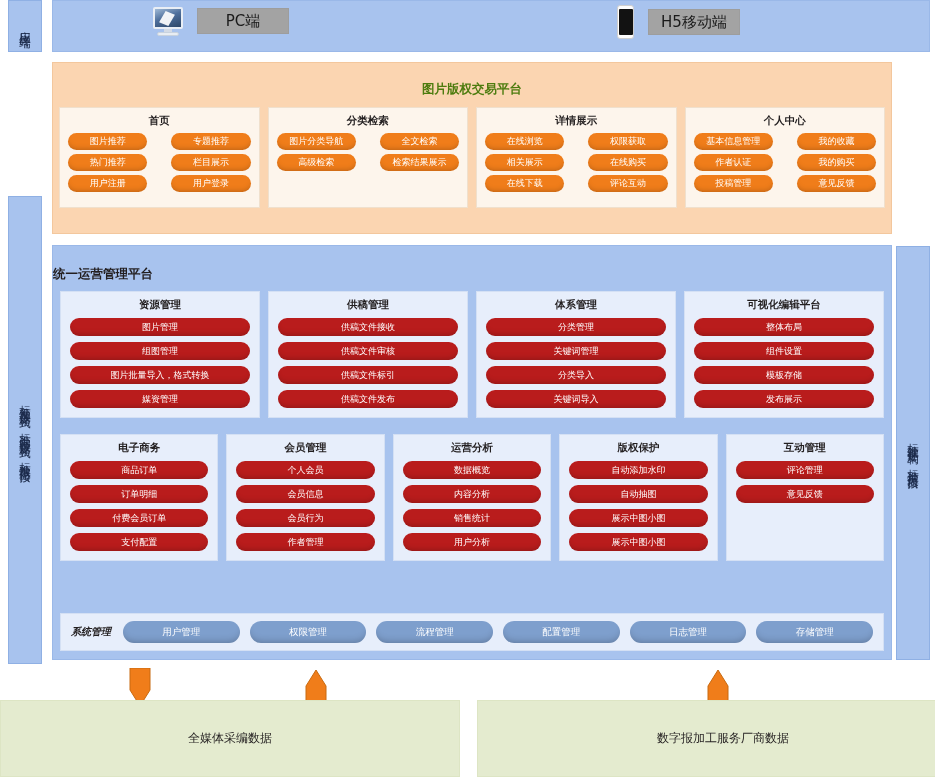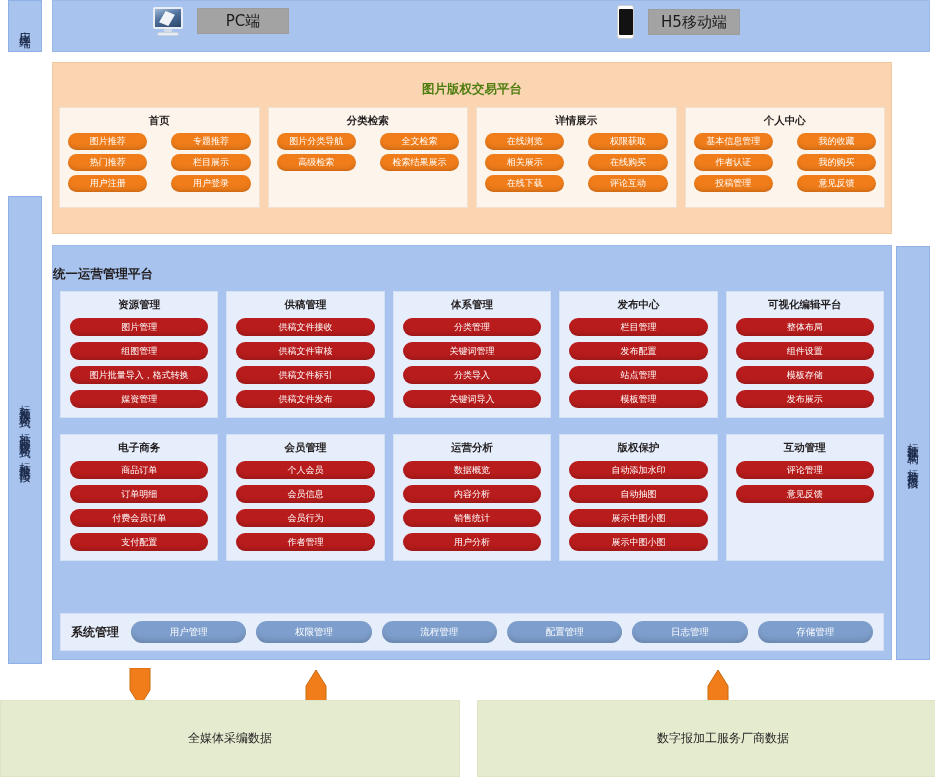--- a/index.html
+++ b/index.html
@@ -182,22 +182,22 @@
     position: absolute;
     left: 7px; bottom: 8px;
     width: 824px; height: 38px;
     background: #e7eefb;
     border: 1px solid #d4e0f4;
     display: flex; align-items: center;
     padding: 0 10px;
     gap: 10px;
   }
   #sys-label {
-    font-size: 12px; font-weight: bold; color: #231f20;
-    white-space: nowrap; padding-right: 2px;
+    font-size: 10px; font-weight: bold; color: #231f20;
+    white-space: nowrap; padding-right: 2px; font-style: italic;
   }
   .pill-sys {
     flex: 1 1 0;
     background: #7e9fcd;
     color: #ffffff;
     font-size: 9.5px;
     height: 22px;
     border-radius: 12px;
     display: flex; align-items: center; justify-content: center;
     white-space: nowrap;
@@ -323,27 +323,20 @@
           <div class="pill-b">供稿文件发布</div>
         </div>
         <div class="bcard">
           <div class="bcard-title">体系管理</div>
           <div class="pill-b">分类管理</div>
           <div class="pill-b">关键词管理</div>
           <div class="pill-b">分类导入</div>
           <div class="pill-b">关键词导入</div>
         </div>
         <div class="bcard">
-          <div class="bcard-title">发布中心</div>
-          <div class="pill-b">栏目管理</div>
-          <div class="pill-b">发布配置</div>
-          <div class="pill-b">站点管理</div>
-          <div class="pill-b">模板管理</div>
-        </div>
-        <div class="bcard">
           <div class="bcard-title">可视化编辑平台</div>
           <div class="pill-b">整体布局</div>
           <div class="pill-b">组件设置</div>
           <div class="pill-b">模板存储</div>
           <div class="pill-b">发布展示</div>
         </div>
       </div>
     <div class="brow" id="blue-row-2">
         <div class="bcard">
           <div class="bcard-title">电子商务</div>

